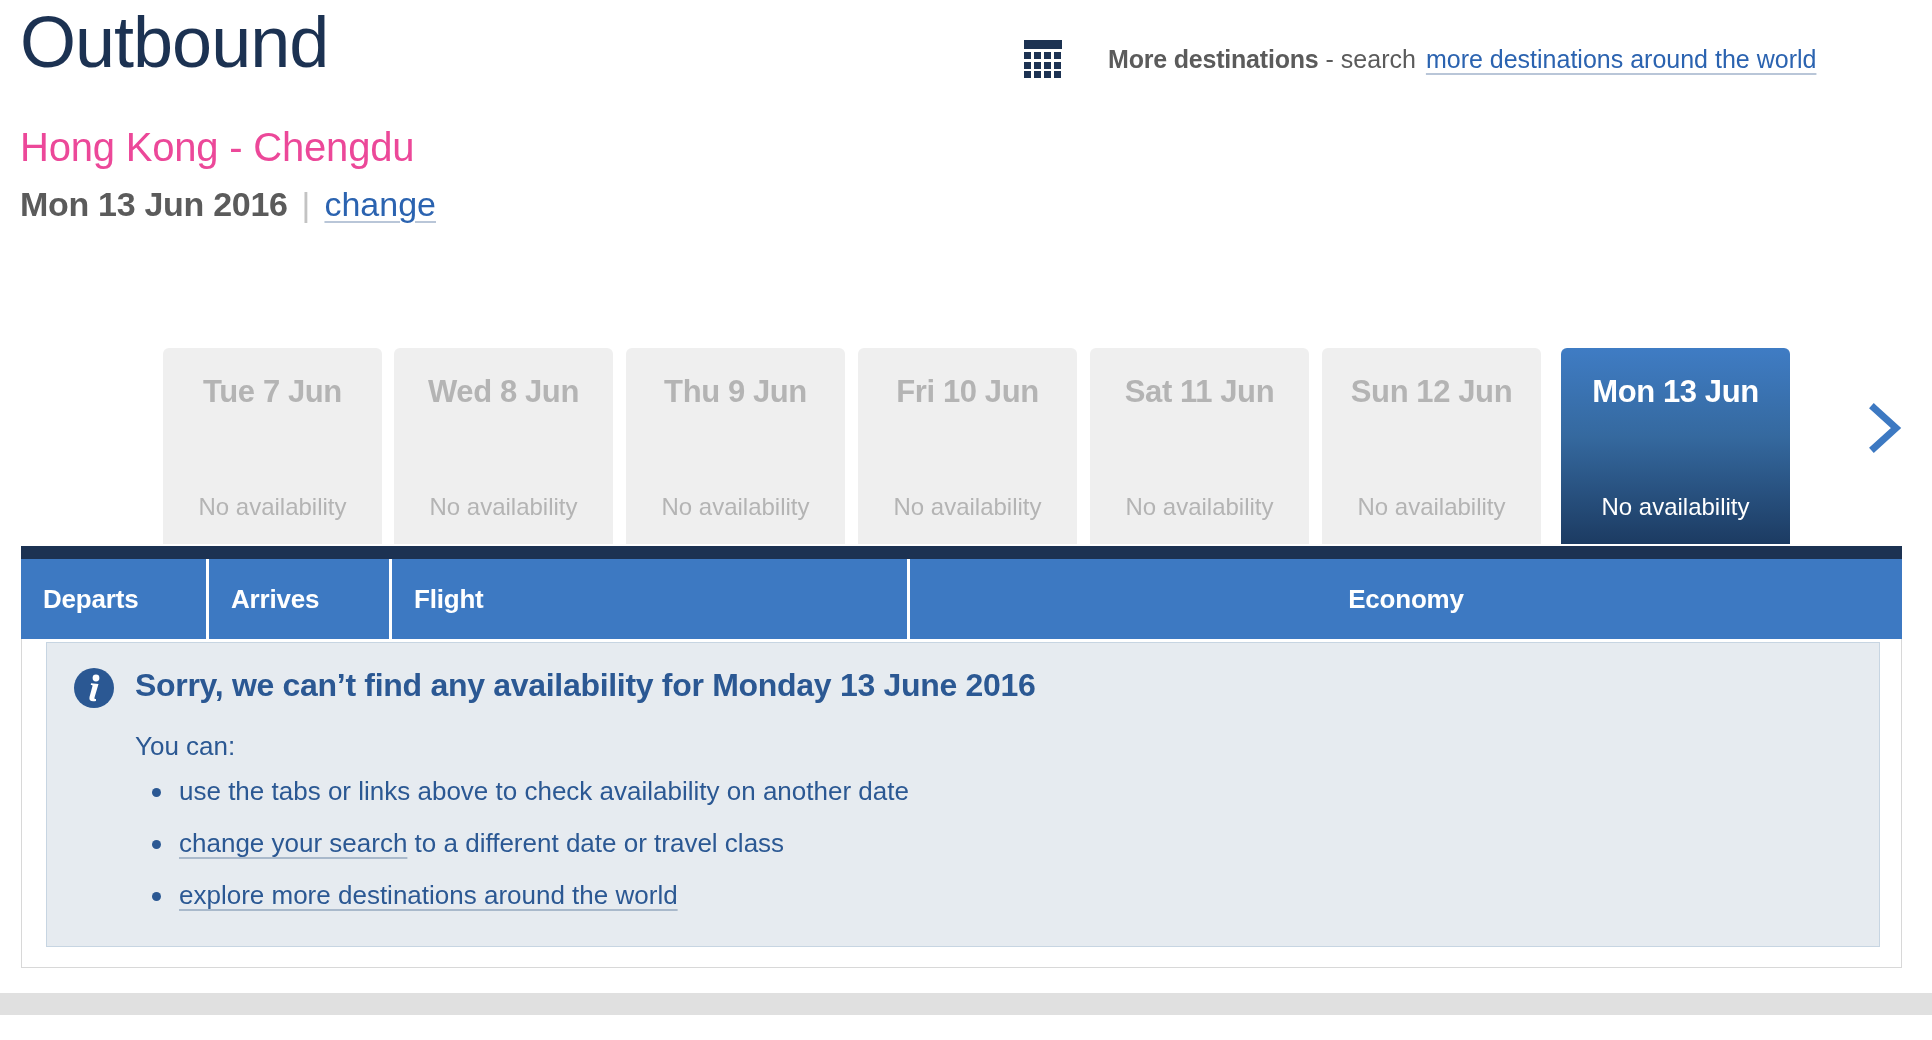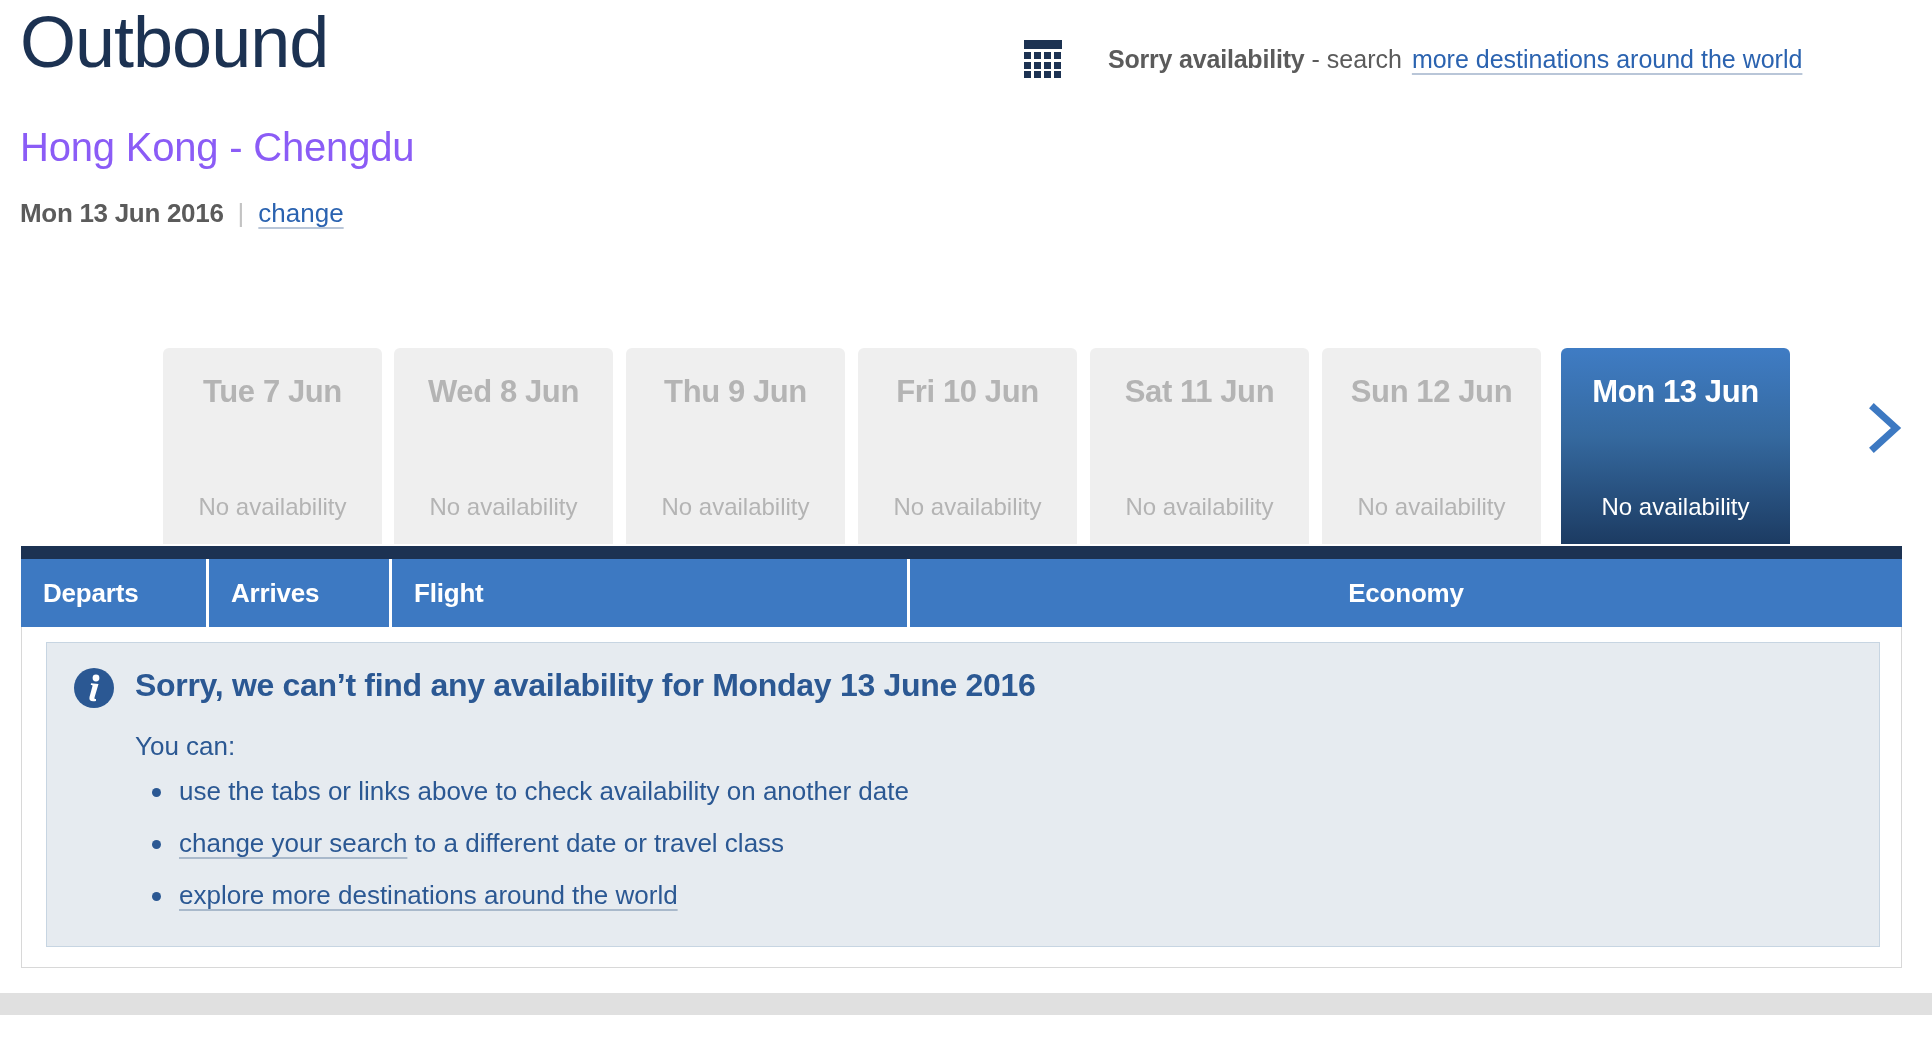--- a/index.html
+++ b/index.html
@@ -39,30 +39,30 @@
     line-height: 1.12;
     white-space: nowrap;
   }
 
   .route-title {
     position: absolute;
     left: 20px;
     top: 125px;
     font-size: 40px;
     font-weight: 400;
-    color: #8b5cf6;
+    color: #ec4899;
     letter-spacing: -0.2px;
     white-space: nowrap;
   }
 
   .date-line {
     position: absolute;
     left: 20px;
-    top: 198px;
-    font-size: 26px;
+    top: 185px;
+    font-size: 34px;
     white-space: nowrap;
     display: flex;
     align-items: baseline;
     gap: 0;
   }
   .date-text {
     font-weight: bold;
     color: #5b5b5b;
     letter-spacing: -0.3px;
   }
@@ -202,21 +202,21 @@
     width: 1881px;
     height: 13px;
     background: #1c3252;
   }
 
   .table-head {
     position: absolute;
     left: -1px;
     top: 13px;
     width: 1881px;
-    height: 68px;
+    height: 80px;
     display: flex;
   }
   .th {
     background: #3d79c2;
     color: #ffffff;
     font-size: 26px;
     font-weight: bold;
     letter-spacing: -0.2px;
     display: flex;
     align-items: center;
@@ -345,21 +345,21 @@
         <rect x="30" y="12" width="7" height="7" fill="#1c3252"></rect>
         <rect x="0" y="22" width="7" height="7" fill="#1c3252"></rect>
         <rect x="10" y="22" width="7" height="7" fill="#1c3252"></rect>
         <rect x="20" y="22" width="7" height="7" fill="#1c3252"></rect>
         <rect x="30" y="22" width="7" height="7" fill="#1c3252"></rect>
         <rect x="0" y="31" width="7" height="7" fill="#1c3252"></rect>
         <rect x="10" y="31" width="7" height="7" fill="#1c3252"></rect>
         <rect x="20" y="31" width="7" height="7" fill="#1c3252"></rect>
         <rect x="30" y="31" width="7" height="7" fill="#1c3252"></rect>
       </svg>
-      <span class="ma-strong">Sorry availability</span>
+      <span class="ma-strong">More destinations</span>
       <span class="ma-dash">-</span>
       <span class="ma-plain">search</span>
       <span class="ma-link">more destinations around the world</span>
     </div>
 
   </div>
 
   <div class="tab-strip">
 
     <div class="tab" style="left:163px">

